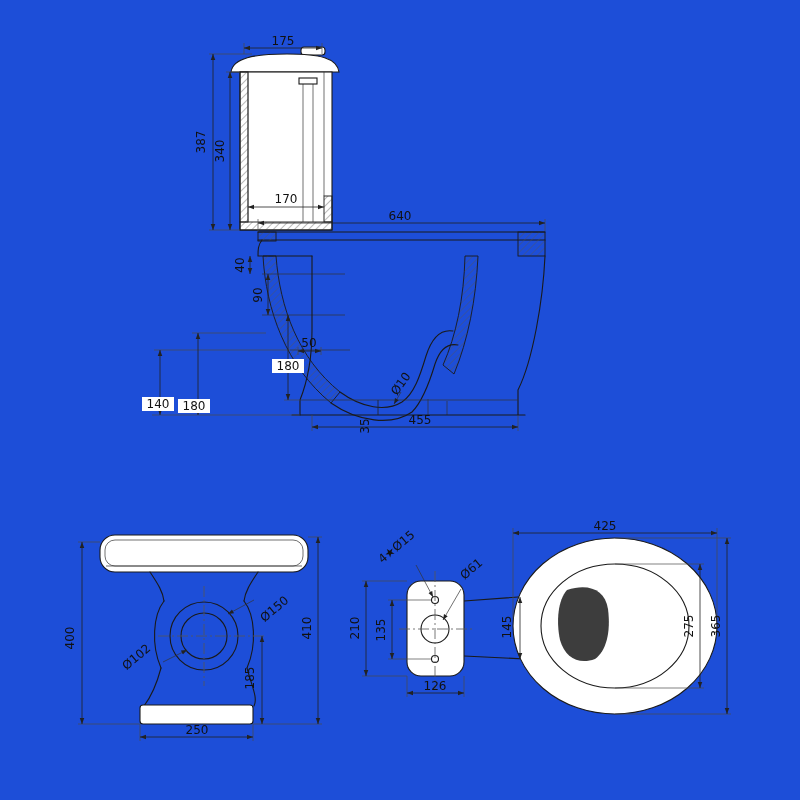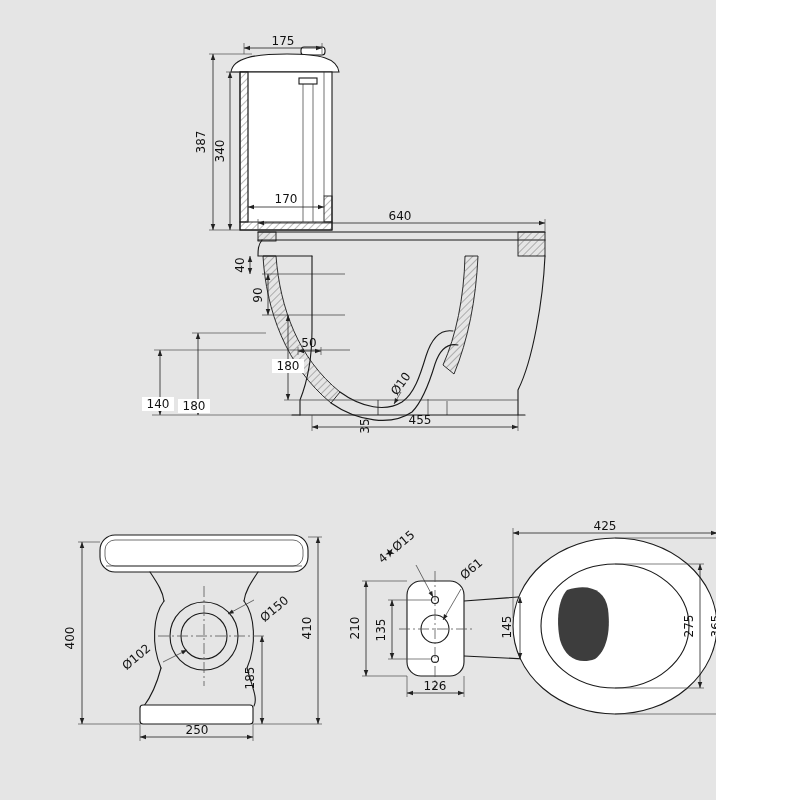--- a/index.html
+++ b/index.html
@@ -1,16 +1,16 @@
 <!DOCTYPE html>
 <html><head>
 <meta charset="utf-8">
 <style>
   html,body{margin:0;padding:0;background:#ffffff;}
-  .sheet{width:716px;height:800px;background:#e5e5e5;position:relative;overflow:hidden;text-decoration:underline;}
+  .sheet{width:800px;height:800px;background:#1d4ed8;position:relative;overflow:hidden;text-decoration:underline;}
   svg{display:block;}
   .obj{stroke:#1a1a1a;stroke-width:1.1;fill:none;stroke-linecap:round;}
   .objf{stroke:#1a1a1a;stroke-width:1.1;fill:#ffffff;}
   .thin{stroke:#333333;stroke-width:0.7;fill:none;}
   .hat{fill:url(#h);stroke:#1a1a1a;stroke-width:0.9;}
   .ext{stroke:#4a4a4a;stroke-width:0.7;fill:none;}
   .dim{stroke:#222222;stroke-width:0.8;fill:none;}
   .cl{stroke:#555555;stroke-width:0.8;fill:none;stroke-dasharray:11 3 2 3;}
   .lbl{font-family:"DejaVu Sans",sans-serif;font-size:12px;fill:#111111;text-anchor:middle;}
   .lblbg{fill:#ffffff;}

